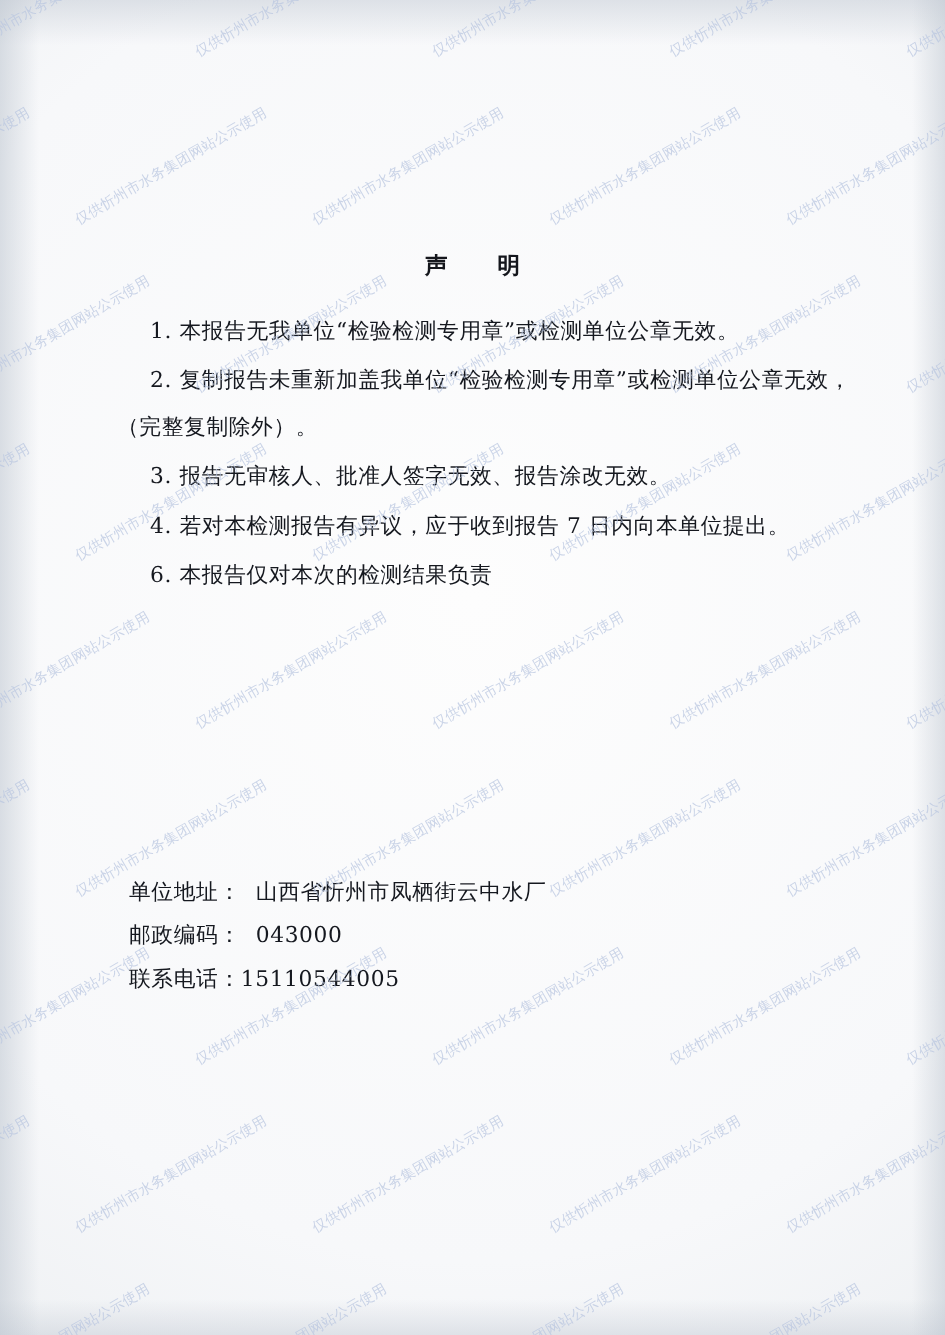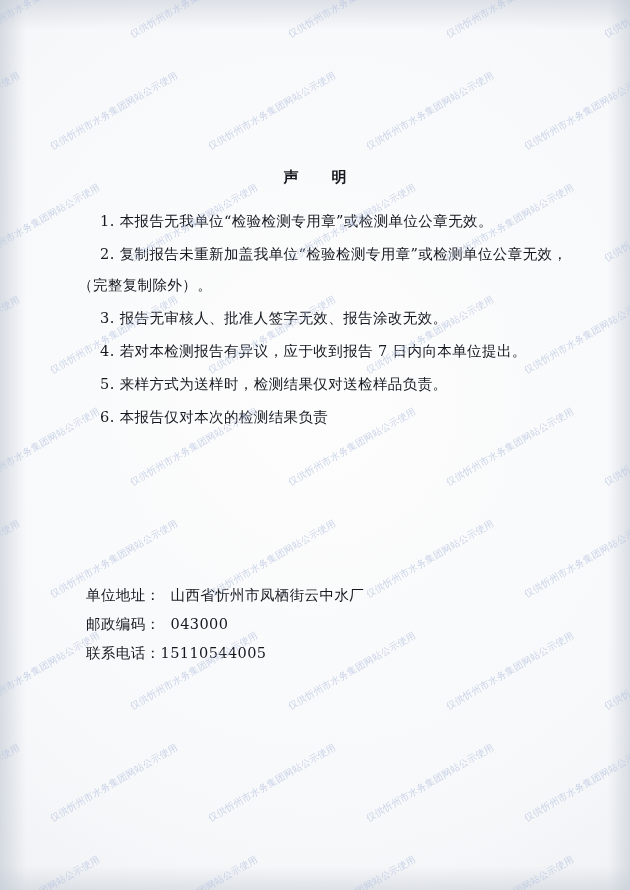--- a/index.html
+++ b/index.html
@@ -117,21 +117,20 @@
 
   <div id="content">
 
     <div class="doc-title">声  明</div>
 
     <div class="clauses">
       <div class="clause">1. 本报告无我单位“检验检测专用章”或检测单位公章无效。</div>
       <div class="clause">2. 复制报告未重新加盖我单位“检验检测专用章”或检测单位公章无效，（完整复制除外）。</div>
       <div class="clause">3. 报告无审核人、批准人签字无效、报告涂改无效。</div>
       <div class="clause">4. 若对本检测报告有异议，应于收到报告 7 日内向本单位提出。</div>
-      <div class="clause">5. 来样方式为送样时，检测结果仅对送检样品负责。</div>
       <div class="clause">6. 本报告仅对本次的检测结果负责</div>
     </div>
 
     <div class="footer-block">
       <div class="footer-line">单位地址：  山西省忻州市凤栖街云中水厂</div>
       <div class="footer-line">邮政编码：  043000</div>
       <div class="footer-line">联系电话：15110544005</div>
     </div>
 
   </div>

